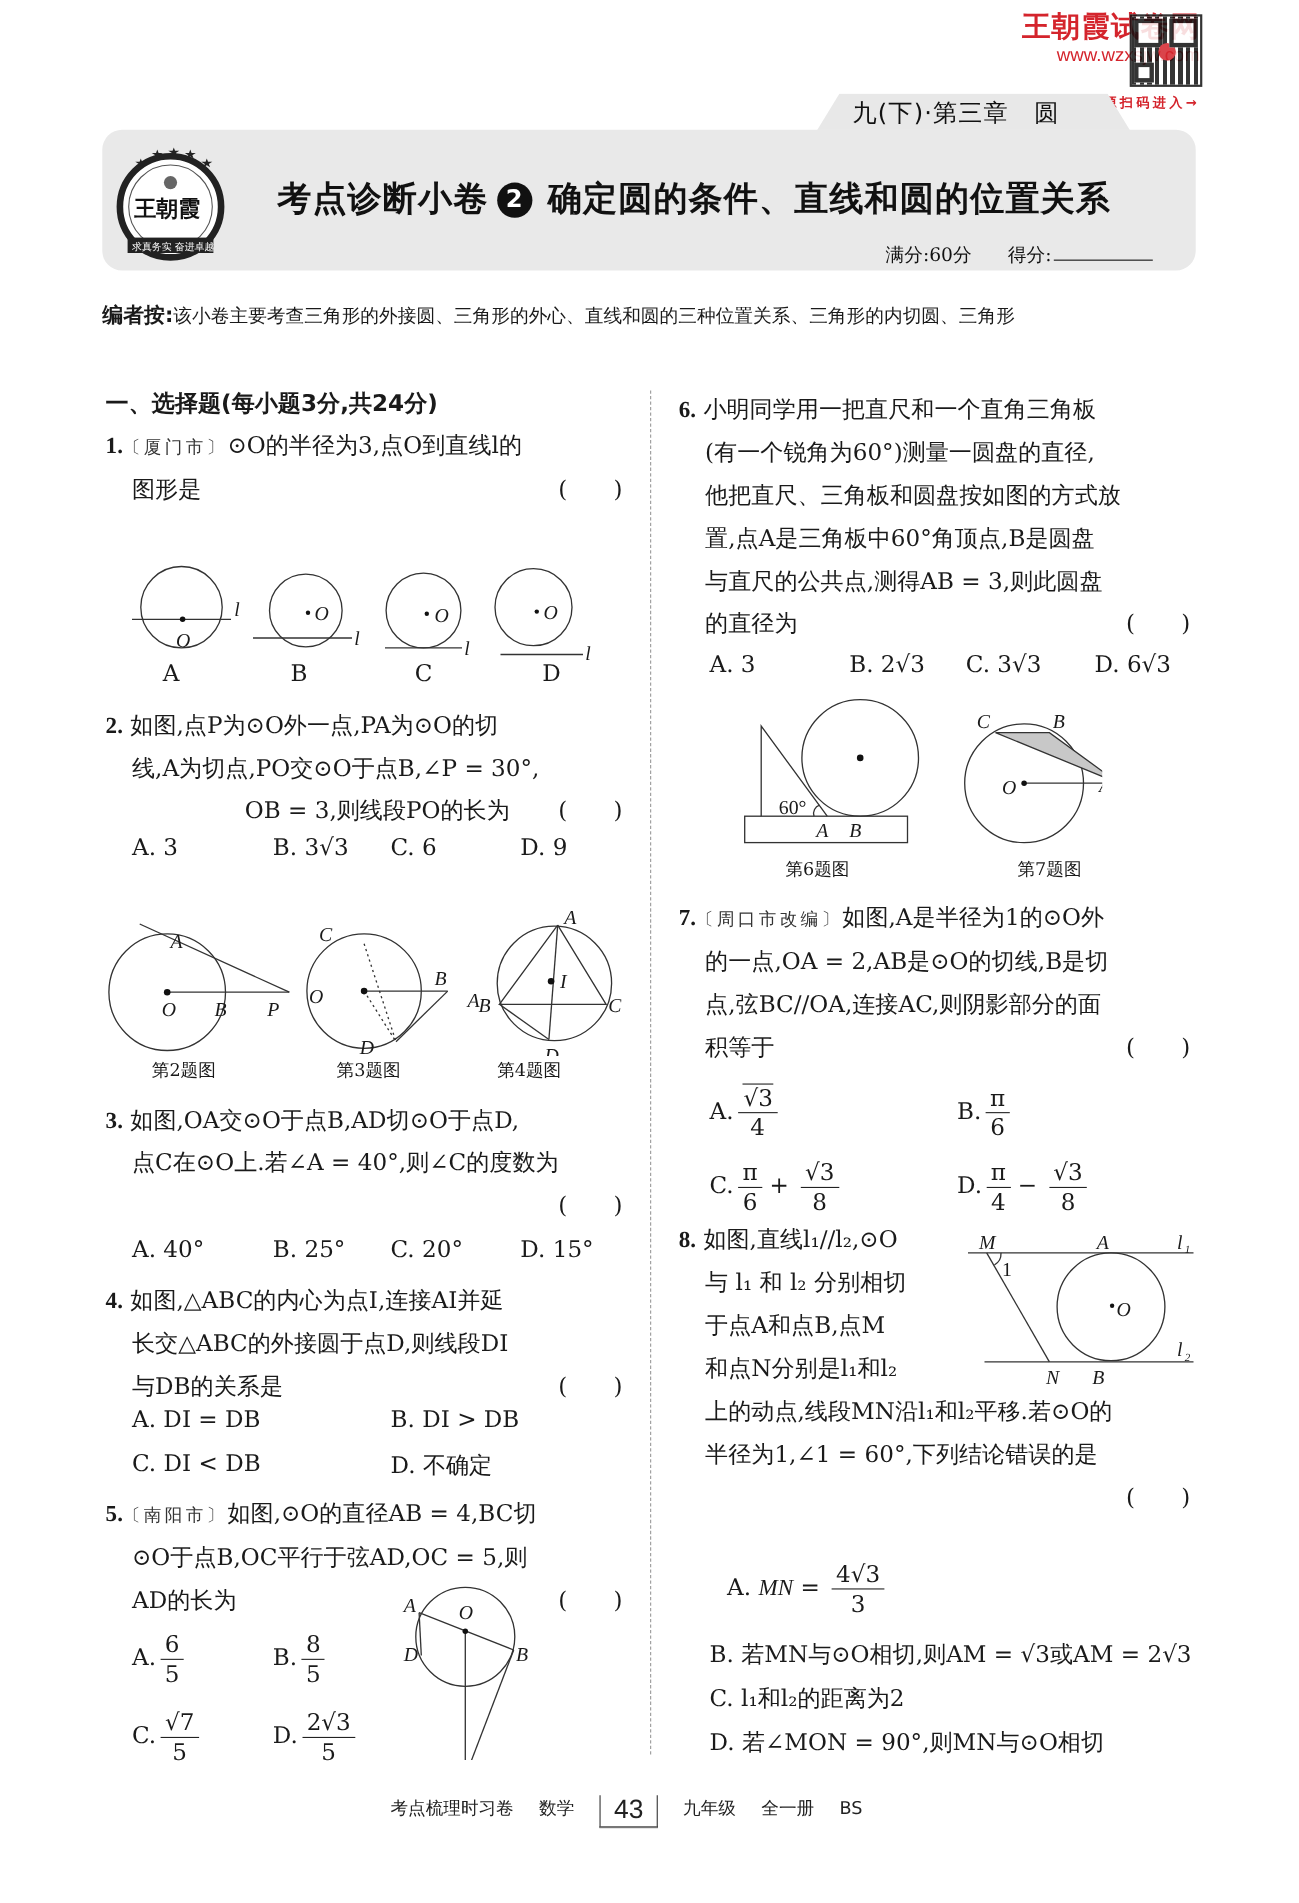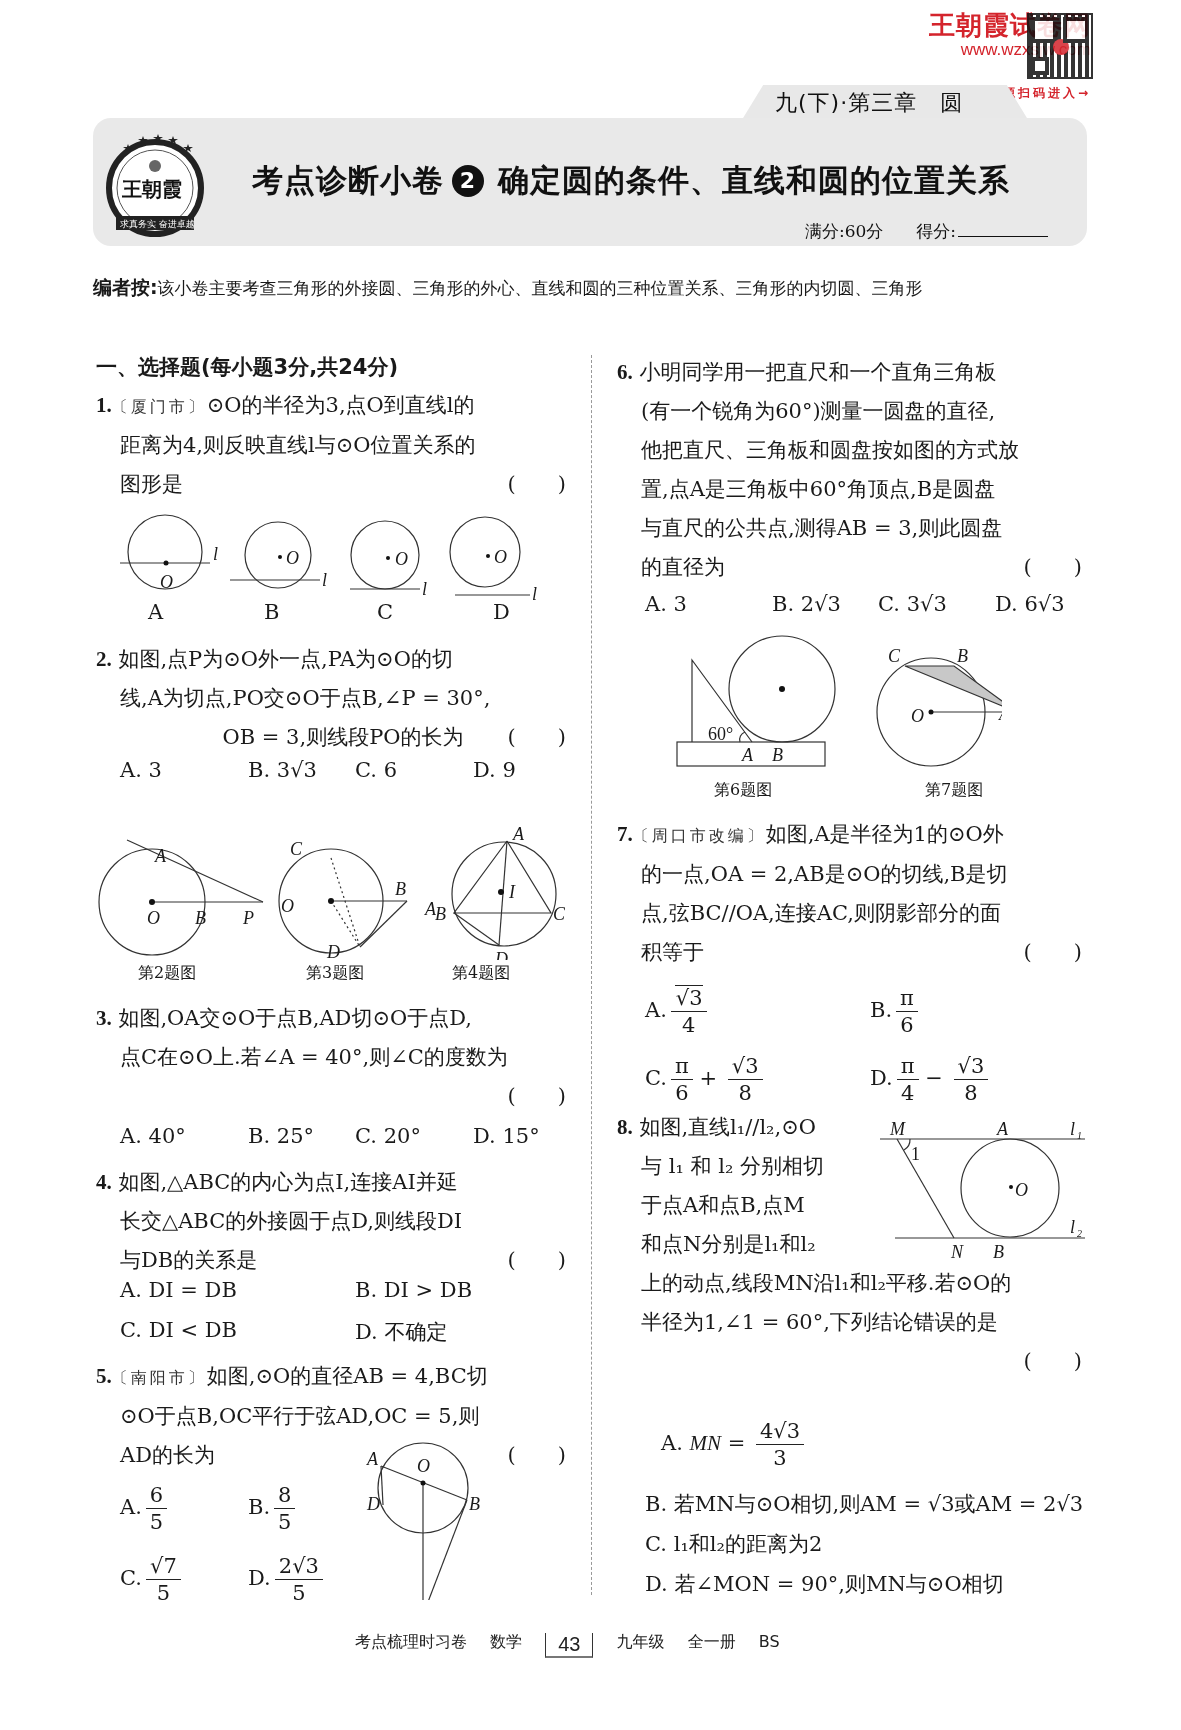--- a/index.html
+++ b/index.html
@@ -50,21 +50,21 @@
   .cap { position: absolute; font-size: 16px; white-space: nowrap; }
   .frac { display: inline-flex; flex-direction: column; align-items: center; vertical-align: middle; line-height: 26px; margin-left: 4px; }
   .frac .top { border-bottom: 1px solid #222; padding: 0 4px; }
   .sqrt { border-top: 1px solid #222; padding-left: 1px; }
   svg text { font-family: "Liberation Serif", serif; font-style: italic; font-size: 18px; fill: #1a1a1a; }
   svg .up { font-style: normal; }
 
   
   .footer { left: 355px; top: 1632px; font-size: 16px; color: #222; white-space: nowrap; font-family: "DejaVu Sans", sans-serif; }
   .footer span { margin-right: 18px; }
-  .page-num { display: inline-block; font-family: "Liberation Sans", sans-serif; font-size: 20px; padding: 0 12px; border-left: 1px solid #333; border-right: 1px solid #333; border-bottom: 2px solid #777; margin: 0 16px 0 0; vertical-align: -4px; text-align: right; }
+  .page-num { display: inline-block; font-family: "Liberation Sans", sans-serif; font-size: 24px; padding: 0 12px; border-left: 1px solid #333; border-right: 1px solid #333; border-bottom: 2px solid #777; margin: 0 16px 0 0; vertical-align: -4px; text-align: right; }
 </style>
 </head>
 <body>
 
 <div class="abs brand">
   <div class="brand-name">王朝霞试卷网</div>
   <div class="brand-url">www.wzxsjw.com</div>
   <div class="brand-slogan">更多资源扫码进入→</div>
 </div>
 <div class="abs qr">
@@ -103,21 +103,20 @@
 <div class="abs note">
   <span class="lbl">编者按:</span><span>该小卷主要考查三角形的外接圆、三角形的外心、直线和圆的三种位置关系、三角形的内切圆、三角形</span>
 </div>
 
 <div class="abs col-divider"></div>
 
 <div class="abs sect">一、选择题(每小题3分,共24分)</div>
 
 <div class="abs q" style="left:96px;top:386px;width:470px;">
   <div style="position:relative;"><span class="qn">1.</span><span class="src">〔厦门市〕</span><span>⊙O的半径为3,点O到直线l的</span></div>
-  <div style="padding-left:24px;">距离为4,则反映直线l与⊙O位置关系的</div>
   <div style="padding-left:24px;position:relative;"><span>图形是</span><span class="paren">(　　)</span></div>
 </div>
 <svg class="abs" style="left:110px;top:510px;" width="460" height="110">
   <g fill="none" stroke="#333" stroke-width="1.2">
     <circle cx="55" cy="42" r="37"></circle>
     <line x1="10" y1="53" x2="100" y2="53"></line>
     <circle cx="168" cy="45" r="33"></circle>
     <line x1="120" y1="70" x2="210" y2="70"></line>
     <circle cx="275" cy="45" r="34"></circle>
     <line x1="240" y1="79" x2="310" y2="79"></line>

